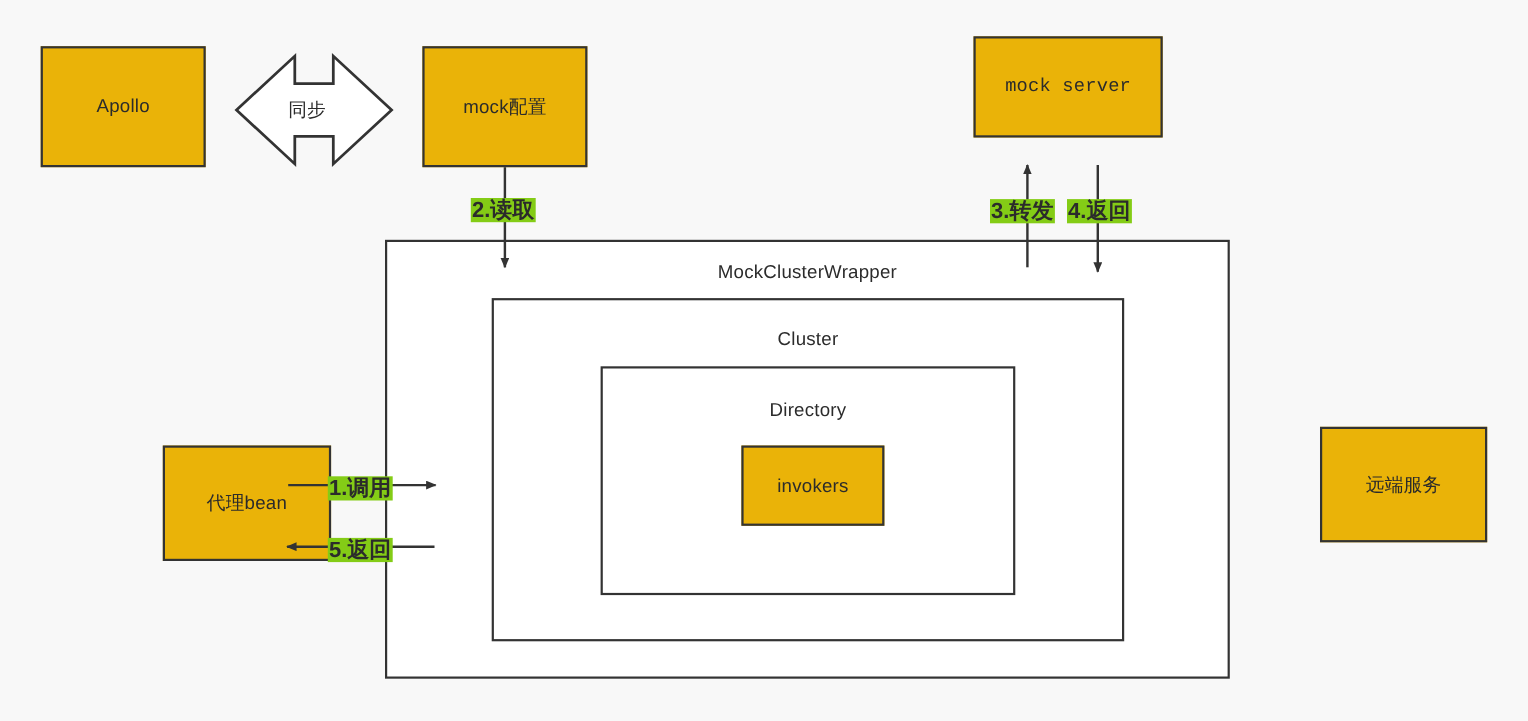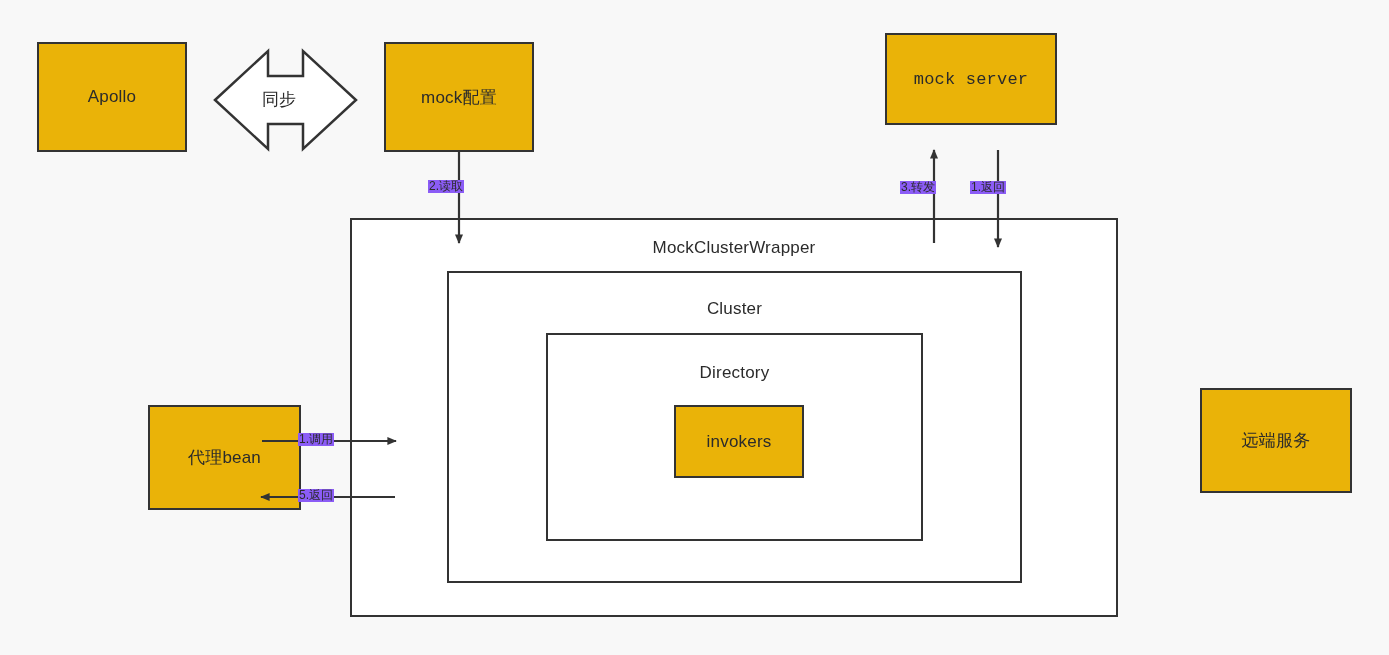--- a/index.html
+++ b/index.html
@@ -43,26 +43,27 @@
     position: absolute;
     left: 0;
     right: 0;
     text-align: center;
     font-size: 17px;
     color: #2b2b2b;
     letter-spacing: 0.2px;
   }
   .edge-label {
     position: absolute;
-    background: #8b5cf6;
-    font-size: 12px;
+    background: #84cc16;
+    font-size: 20px;
     color: #2b2b2b;
     white-space: nowrap;
     line-height: 1.1;
     padding: 0 1px;
+    font-weight: bold;
   }
   .sync-label {
     position: absolute;
     font-size: 17px;
     color: #2b2b2b;
     white-space: nowrap;
     background: transparent;
   }
   svg.overlay {
     position: absolute;
@@ -134,19 +135,19 @@
 
     <line x1="395" y1="497" x2="261" y2="497" stroke="#333333" stroke-width="2.2" marker-end="url(#arrowEnd)"></line>
   </svg>
 
   <div class="sync-label" style="left:262px; top:88px;">同步</div>
 
   <div class="edge-label" style="left:428px; top:180px;">2.读取</div>
 
   <div class="edge-label" style="left:900px; top:181px;">3.转发</div>
 
-  <div class="edge-label" style="left:970px; top:181px;">1.返回</div>
+  <div class="edge-label" style="left:970px; top:181px;">4.返回</div>
 
   <div class="edge-label" style="left:298px; top:433px;">1.调用</div>
 
   <div class="edge-label" style="left:298px; top:489px;text-align:center;">5.返回</div>
 
 </div>
 
 </body></html>

